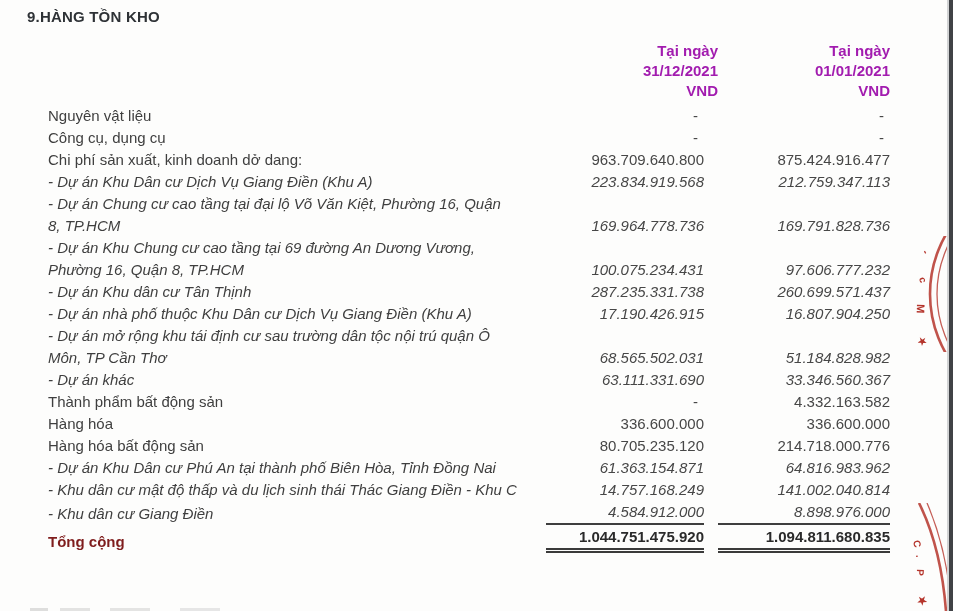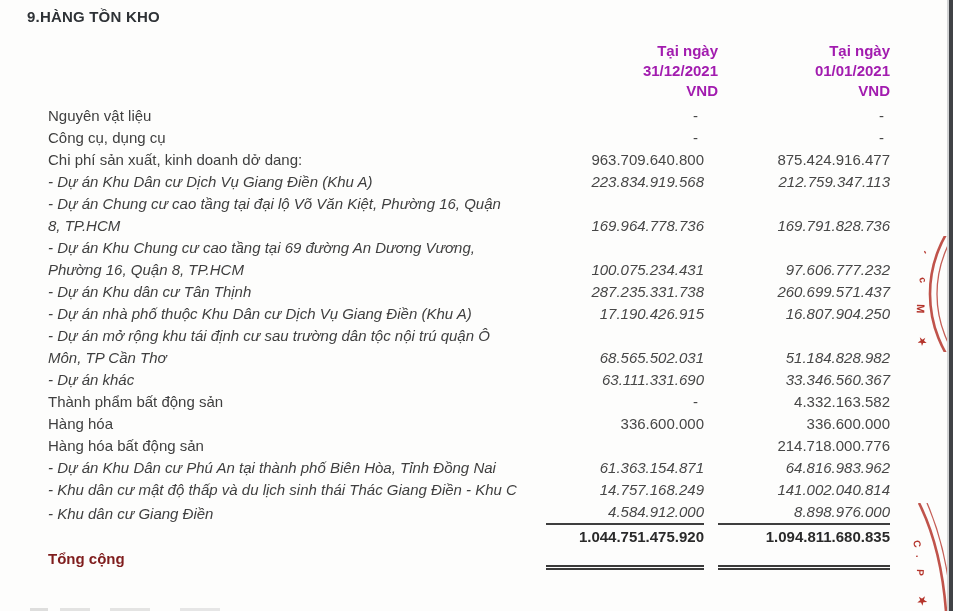--- a/index.html
+++ b/index.html
@@ -30,21 +30,21 @@
   .row{display:flex;align-items:flex-end;gap:14px;}
   .lbl{flex:1;font-size:15px;line-height:22px;white-space:pre-line;padding-left:21px;padding-right:8px;}
   .num{font-size:15px;line-height:22px;text-align:right;color:#474747;}
   .num.c1{width:158px;}
   .num.c2{width:172px;}
   .num.dash{padding-right:6px;box-sizing:border-box;}
   .row.italic .lbl,.row.italic .num{font-style:italic;}
   .row.pretotal .num{border-bottom:2px solid #3e3e3e;}
   .row.total{font-weight:bold;margin-top:1px;}
   .row.total .lbl{color:#7f1d1d;}
-  .row.total .num{color:#2a2a2a;border-bottom:5px double #3a3a3a;padding-bottom:17px;}
+  .row.total .num{color:#2a2a2a;border-bottom:5px double #3a3a3a;padding-bottom:0;}
 
   
   .edge-dark{position:absolute;right:0;top:0;bottom:0;width:4px;background:#404246;}
   .edge-light{position:absolute;right:4px;top:0;bottom:0;width:2px;background:#d2d3d4;}
 
   
   .stamp{position:absolute;pointer-events:none;}
   .stamp1{top:236px;right:4px;width:40px;height:116px;}
   .stamp2{top:503px;right:2px;width:48px;height:108px;}
   .stamp text{font-family:"Liberation Sans",sans-serif;font-weight:bold;}
@@ -153,20 +153,21 @@
       </div>
 
       <div class="row">
         <div class="lbl">Hàng hóa</div>
         <div class="num c1">336.600.000</div>
         <div class="num c2">336.600.000</div>
       </div>
 
       <div class="row">
         <div class="lbl">Hàng hóa bất động sản</div>
+        <div class="num c1">80.705.235.120</div>
         <div class="num c2">214.718.000.776</div>
       </div>
 
       <div class="row italic">
         <div class="lbl">- Dự án Khu Dân cư Phú An tại thành phố Biên Hòa, Tỉnh Đồng Nai</div>
         <div class="num c1">61.363.154.871</div>
         <div class="num c2">64.816.983.962</div>
       </div>
 
       <div class="row italic">

